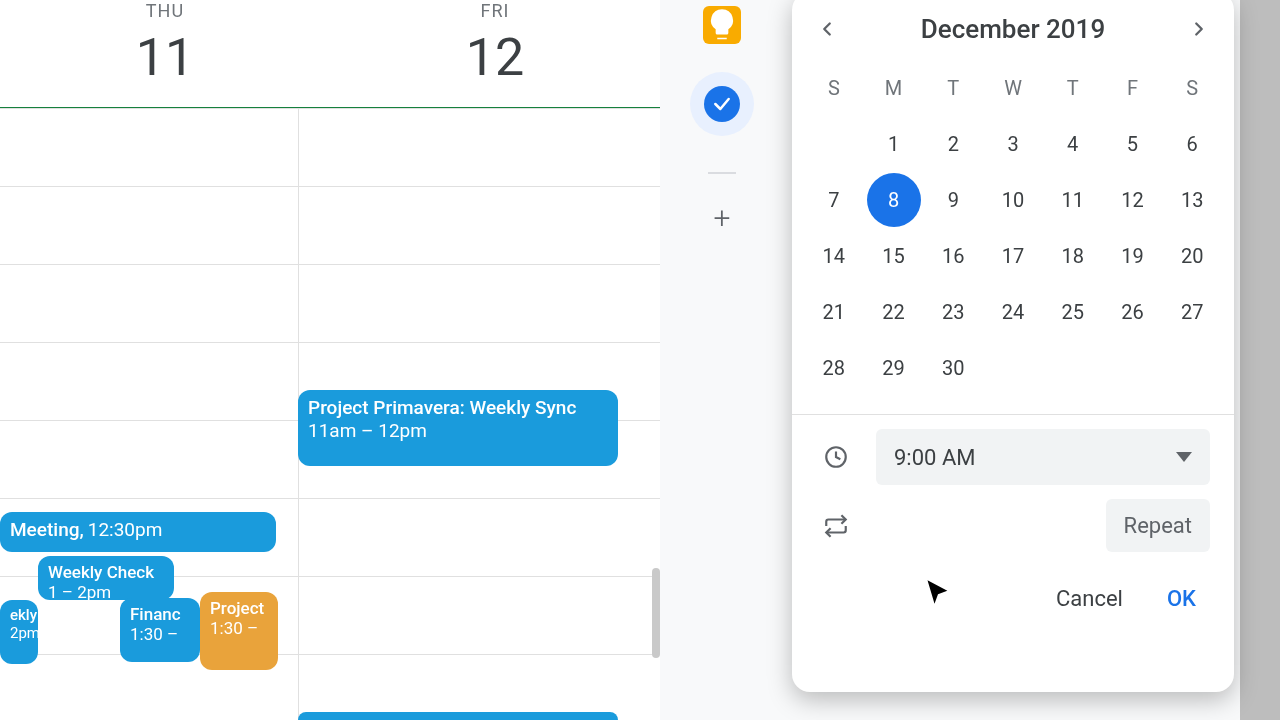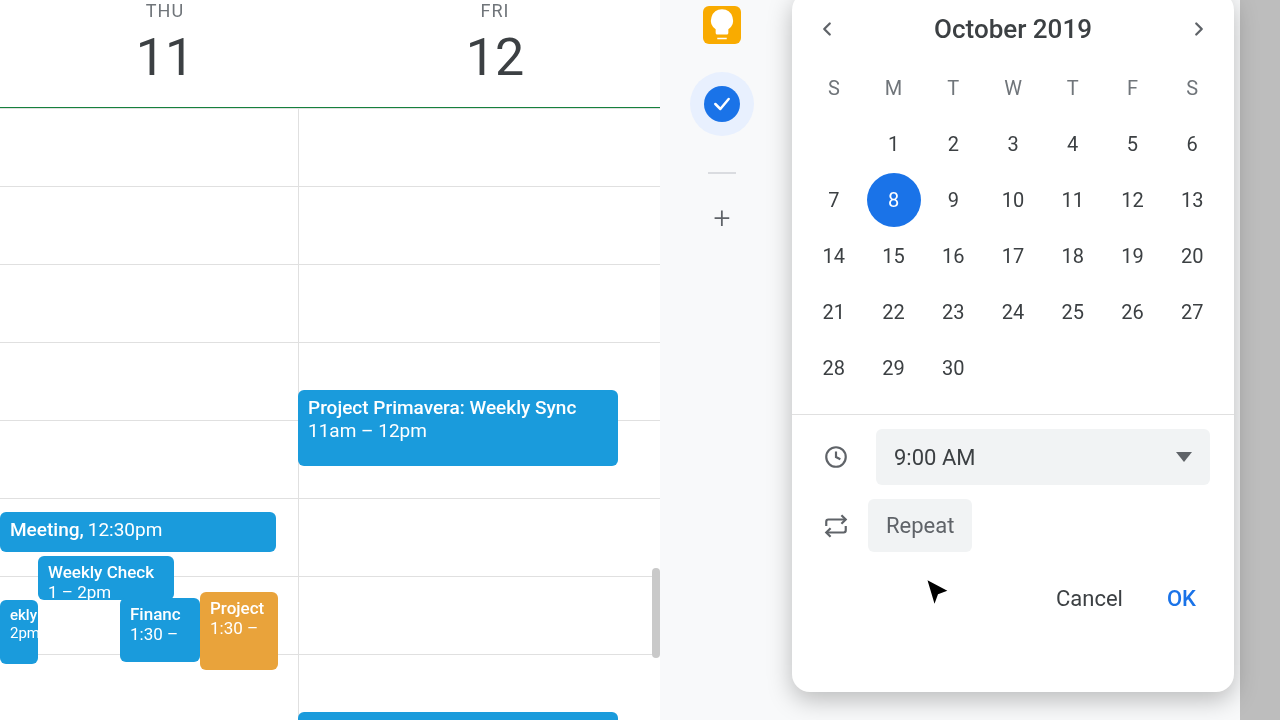--- a/index.html
+++ b/index.html
@@ -27,21 +27,21 @@
   .cal-body {
     position: relative; height: 612px;
     background-image: linear-gradient(#e0e0e0 1px, transparent 1px);
     background-size: 100% 78px;
   }
   .cal-mid {
     position: absolute; left: 298px; top: 0; bottom: 0; width: 1px;
     background: #e0e0e0;
   }
 
-  .ev { position: absolute; border-radius: 6px; padding: 6px 10px; color: #fff; }
+  .ev { position: absolute; border-radius: 12px; padding: 6px 10px; color: #fff; }
   .ev .t { font-size: 19px; font-weight: 500; }
   .ev .d { font-size: 19px; font-weight: 400; }
 
   .ev-prim { left: 298px; top: 282px; width: 320px; height: 76px; background: #1a9bdc; }
   .ev-meet { left: 0;   top: 404px; width: 276px; height: 40px; background: #1a9bdc; }
   .ev-wk1  { left: 0;   top: 448px; width: 38px;  height: 64px; background: #1a9bdc; margin-top: 44px; }
   .ev-wk2  { left: 38px;top: 448px; width: 136px; height: 44px; background: #1a9bdc; }
   .ev-fin  { left: 120px;top: 490px; width: 80px; height: 64px; background: #1a9bdc; }
   .ev-proj { left: 200px;top: 484px; width: 78px; height: 78px; background: #e9a33b; }
   .ev-new  { left: 298px;top: 604px; width: 320px; height: 16px; background: #1a9bdc; }
@@ -104,21 +104,21 @@
     background:#1a73e8; color:#fff; border-radius:50%;
     width:54px; flex:0 0 54px; height:54px; line-height:54px;
     margin: 1px auto; 
   }
   .wk-row { height:56px; align-items:center; }
   .wk-row .cell { flex:1; display:flex; justify-content:center; }
 
   .rule { height:1px; background:#e0e0e0; margin: 18px -12px 0; }
 
   .row {
-    display:flex; align-items:center; padding: 14px 12px 0;
+    display:flex; align-items:center; padding: 14px 12px 0; justify-content: space-between;
   }
   .row-icon { width: 40px; display:flex; justify-content:center; }
   .row-icon svg { width:26px; height:26px; stroke:#5f6368; fill:none; stroke-width:2; }
   .time-field {
     flex:1; margin-left: 20px; background:#f1f3f4; height:56px;
     border-radius:6px; display:flex; align-items:center; justify-content:space-between;
     padding: 0 18px; cursor:pointer;
   }
   .time-field span { font-size:22px; color:#3c4043; }
   .tri { width:0; height:0; border-left:8px solid transparent; border-right:8px solid transparent; border-top:10px solid #5f6368; }
@@ -216,21 +216,21 @@
 
 <div class="rightdim"></div>
 
 <div class="dlg">
   <div class="dlg-nav">
     <div class="chev">
       <svg viewBox="0 0 24 24" fill="none" stroke-width="2.5" stroke-linecap="round" stroke-linejoin="round">
           <polyline points="15 18 9 12 15 6"></polyline>
         </svg>
     </div>
-    <div class="dlg-title">October 2019</div>
+    <div class="dlg-title">December 2019</div>
     <div class="chev">
       <svg viewBox="0 0 24 24" fill="none" stroke-width="2.5" stroke-linecap="round" stroke-linejoin="round">
           <polyline points="9 18 15 12 9 6"></polyline>
         </svg>
     </div>
   </div>
 
   <div class="dow-row">
     <span>S</span>
     <span>M</span>

